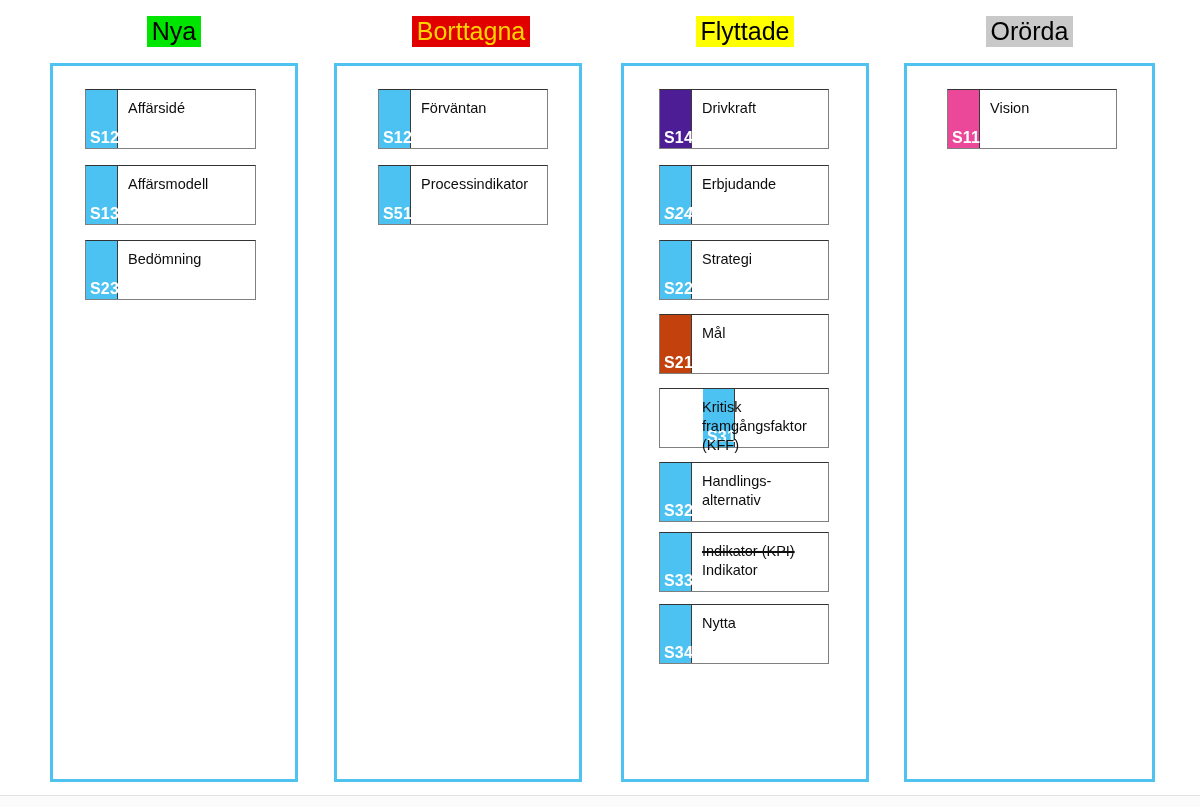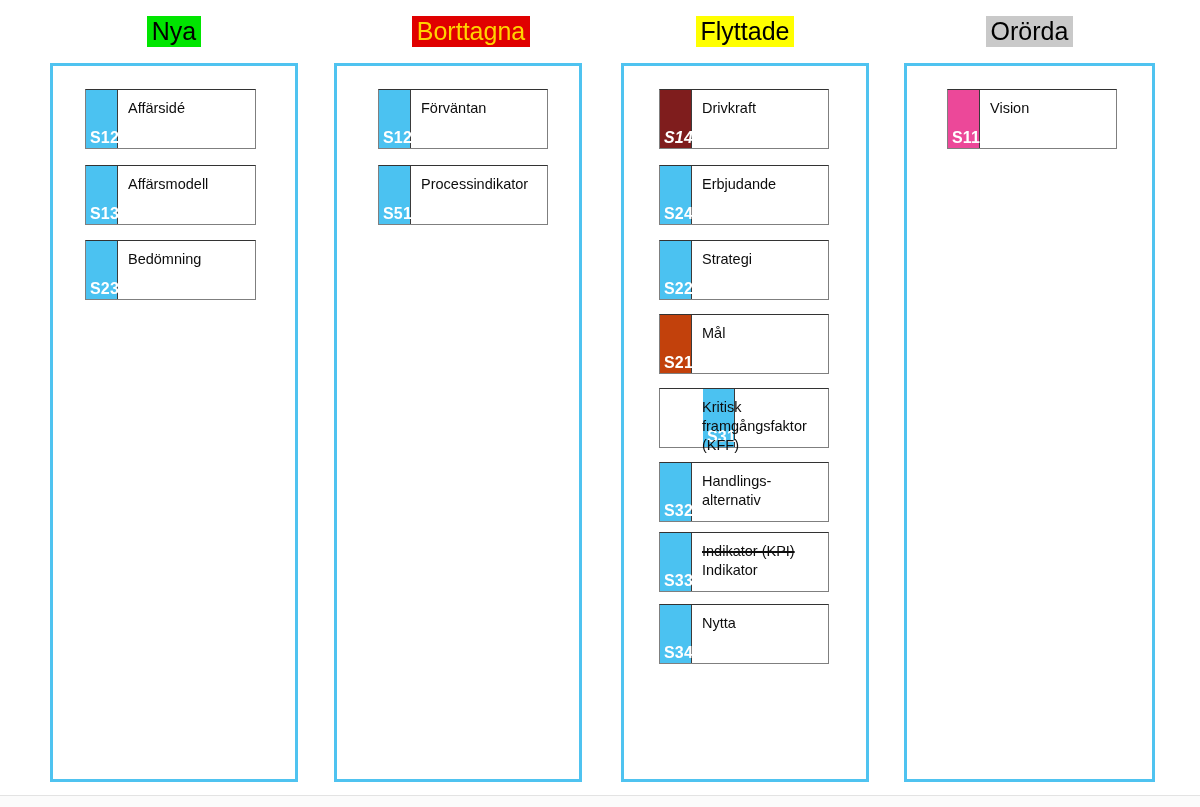--- a/index.html
+++ b/index.html
@@ -156,29 +156,29 @@
         <div class="card-strip" style="background: rgb(75, 194, 241);">
           <div class="card-id">S51</div>
         </div>
         <div class="card-body">
           <div class="card-title">Processindikator</div>
         </div>
       </div>
       <div class="col-header" style="left: 607px; top: 16px; width: 276px; text-align: center;"><span class="hl" style="background: rgb(255, 255, 0); color: rgb(0, 0, 0);">Flyttade</span></div>
       <div class="column" style="left: 621px; top: 63px; width: 248px; height: 719px; border-color: rgb(79, 195, 240);"></div>
       <div class="card" style="left: 659px; top: 89px; width: 170px; height: 60px;">
-        <div class="card-strip" style="background: #7f1d1d; font-style: italic;">
+        <div class="card-strip" style="background: #4c1d95;">
           <div class="card-id">S14</div>
         </div>
         <div class="card-body">
           <div class="card-title">Drivkraft</div>
         </div>
       </div>
       <div class="card" style="left: 659px; top: 165px; width: 170px; height: 60px;">
-        <div class="card-strip" style="background: rgb(75, 194, 241);">
+        <div class="card-strip" style="background: rgb(75, 194, 241); font-style: italic;">
           <div class="card-id">S24</div>
         </div>
         <div class="card-body">
           <div class="card-title">Erbjudande</div>
         </div>
       </div>
       <div class="card" style="left: 659px; top: 240px; width: 170px; height: 60px;">
         <div class="card-strip" style="background: rgb(75, 194, 241);">
           <div class="card-id">S22</div>
         </div>

